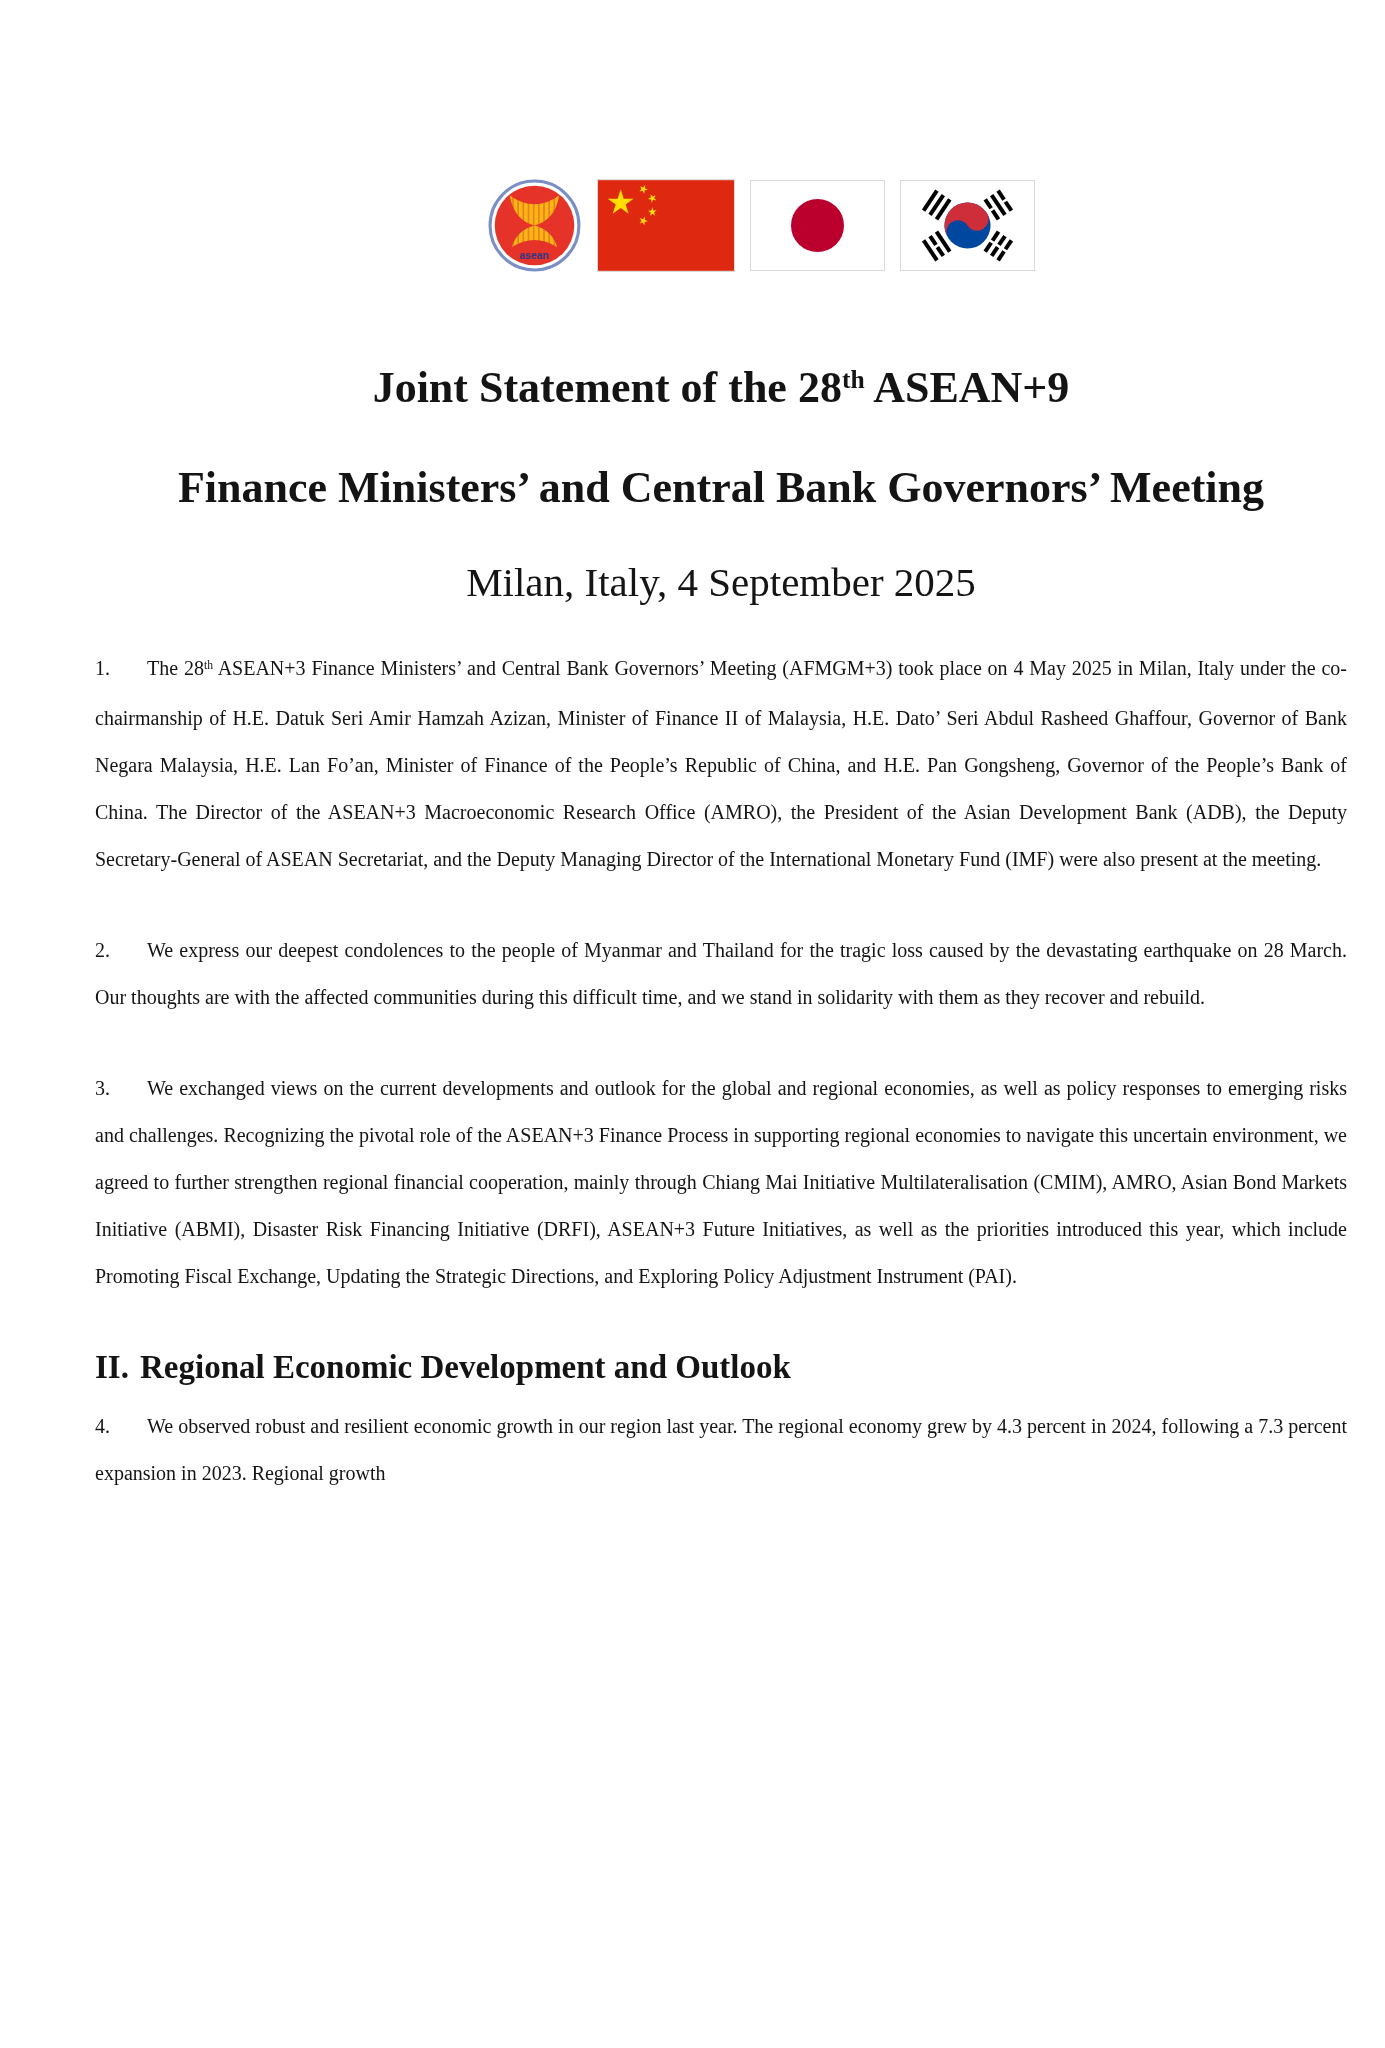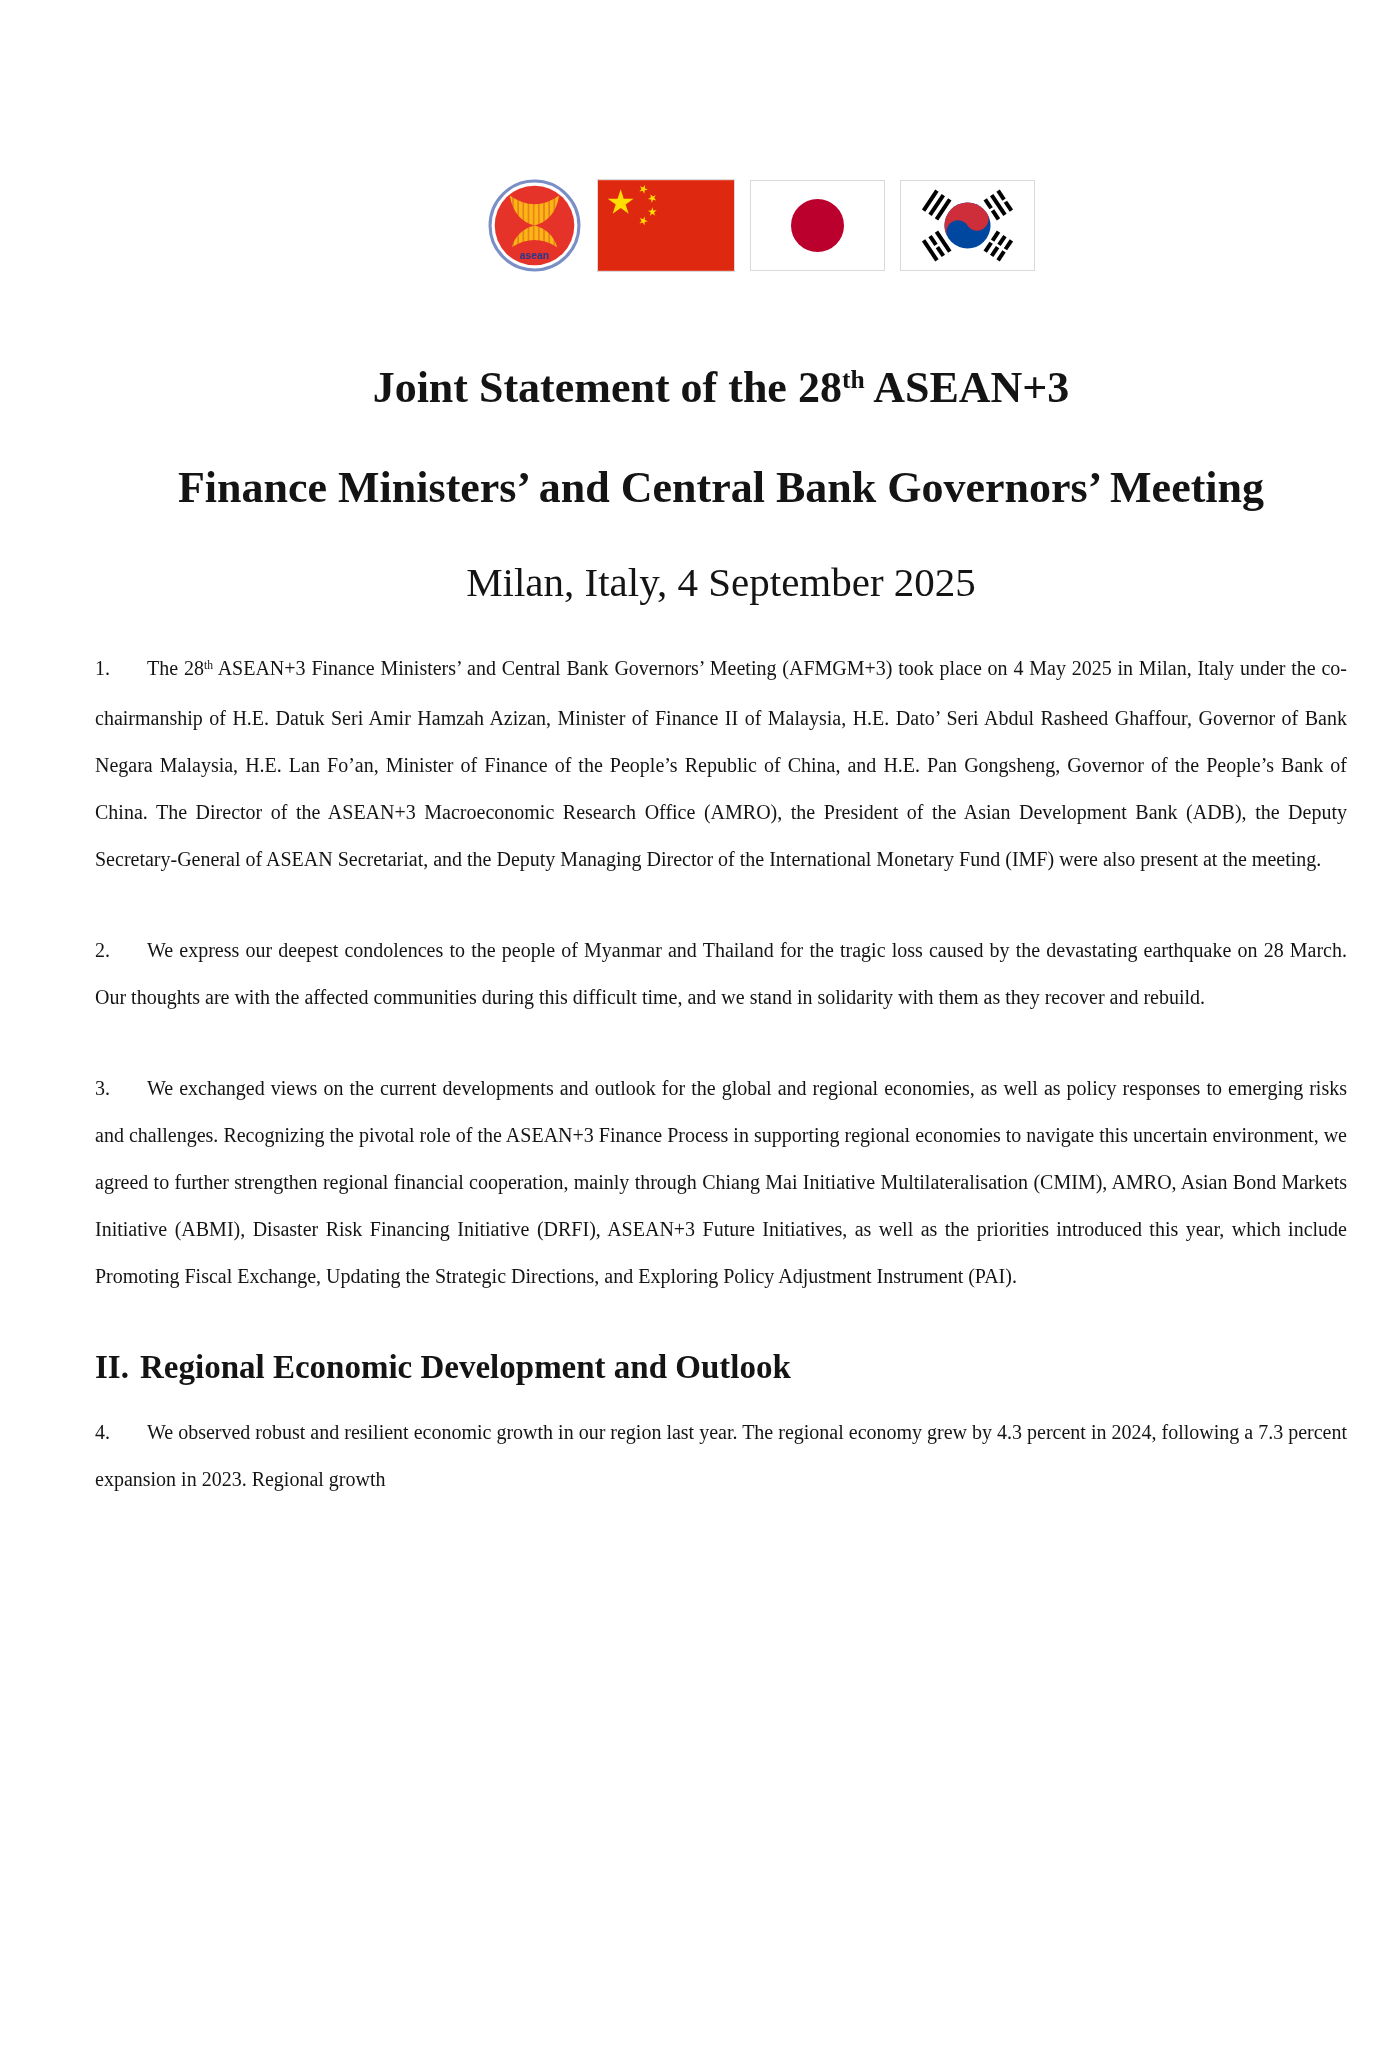--- a/index.html
+++ b/index.html
@@ -9,21 +9,21 @@
   .flags{margin-top:180px;height:91px;display:flex;align-items:center;justify-content:center;
          gap:17px;transform:translateX(40px);}
   .flag{flex:0 0 auto;display:block;}
   .bordered{outline:1px solid #d9d9d9;}
   .titles{margin-top:70px;text-align:center;}
   .title-line{font-size:44px;font-weight:bold;line-height:94px;white-space:nowrap;}
   .title-sub{font-size:41px;font-weight:normal;}
   sup.sp{font-size:0.58em;vertical-align:baseline;position:relative;top:-0.55em;font-weight:inherit;}
   .section-heading{font-weight:bold;font-size:33px;line-height:47px;}
   .sh1{margin-top:30px;}
-  .sh2{margin-top:22px;margin-bottom:18px;}
+  .sh2{margin-top:22px;margin-bottom:12px;}
   .hnum1{display:inline-block;width:70px;text-indent:10px;}
   .hnum2{display:inline-block;width:45px;}
   p.body-para{font-size:20px;line-height:47px;text-align:justify;margin:0 0 44px 0;}
   p.first-para{margin-top:16px;}
   p.last-para{margin-bottom:0;}
   .pnum{display:inline-block;width:52px;}
 </style>
 </head>
 <body>
 
@@ -95,21 +95,21 @@
           <rect x="1.25" y="-9.75" width="10.75" height="4"></rect>
         <rect x="-12" y="-2" width="10.75" height="4"></rect>
           <rect x="1.25" y="-2" width="10.75" height="4"></rect>
         <rect x="-12" y="5.75" width="10.75" height="4"></rect>
           <rect x="1.25" y="5.75" width="10.75" height="4"></rect>
       </g>
     </svg>
   </div>
 
   <div class="titles">
-    <div class="title-line"><span>Joint Statement of the 28</span><sup class="sp">th</sup><span> ASEAN+3</span></div>
+    <div class="title-line"><span>Joint Statement of the 28</span><sup class="sp">th</sup><span> ASEAN+9</span></div>
     <div class="title-line">Finance Ministers’ and Central Bank Governors’ Meeting</div>
     <div class="title-line title-sub">Milan, Italy, 4 September 2025</div>
   </div>
 
 
   <p class="body-para first-para"><span class="pnum">1.</span><span>The 28</span><sup class="sp">th</sup><span> ASEAN+3 Finance Ministers’ and Central Bank Governors’ Meeting (AFMGM+3) took place on 4 May 2025 in Milan, Italy under the co-chairmanship of H.E. Datuk Seri Amir Hamzah Azizan, Minister of Finance II of Malaysia, H.E. Dato’ Seri Abdul Rasheed Ghaffour, Governor of Bank Negara Malaysia, H.E. Lan Fo’an, Minister of Finance of the People’s Republic of China, and H.E. Pan Gongsheng, Governor of the People’s Bank of China. The Director of the ASEAN+3 Macroeconomic Research Office (AMRO), the President of the Asian Development Bank (ADB), the Deputy Secretary-General of ASEAN Secretariat, and the Deputy Managing Director of the International Monetary Fund (IMF) were also present at the meeting.</span></p>
 
   <p class="body-para"><span class="pnum">2.</span><span>We express our deepest condolences to the people of Myanmar and Thailand for the tragic loss caused by the devastating earthquake on 28 March. Our thoughts are with the affected communities during this difficult time, and we stand in solidarity with them as they recover and rebuild.</span></p>
 
   <p class="body-para"><span class="pnum">3.</span><span>We exchanged views on the current developments and outlook for the global and regional economies, as well as policy responses to emerging risks and challenges. Recognizing the pivotal role of the ASEAN+3 Finance Process in supporting regional economies to navigate this uncertain environment, we agreed to further strengthen regional financial cooperation, mainly through Chiang Mai Initiative Multilateralisation (CMIM), AMRO, Asian Bond Markets Initiative (ABMI), Disaster Risk Financing Initiative (DRFI), ASEAN+3 Future Initiatives, as well as the priorities introduced this year, which include Promoting Fiscal Exchange, Updating the Strategic Directions, and Exploring Policy Adjustment Instrument (PAI).</span></p>

